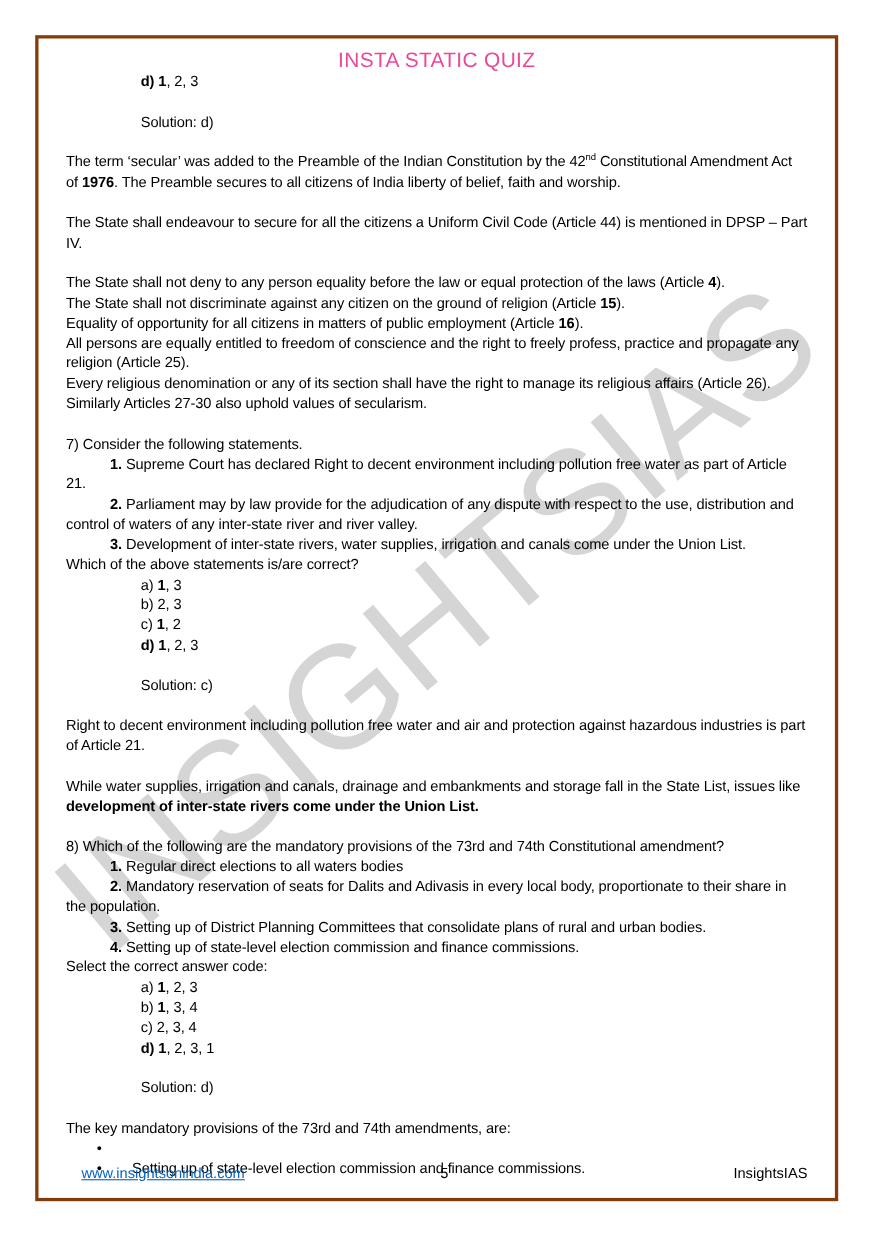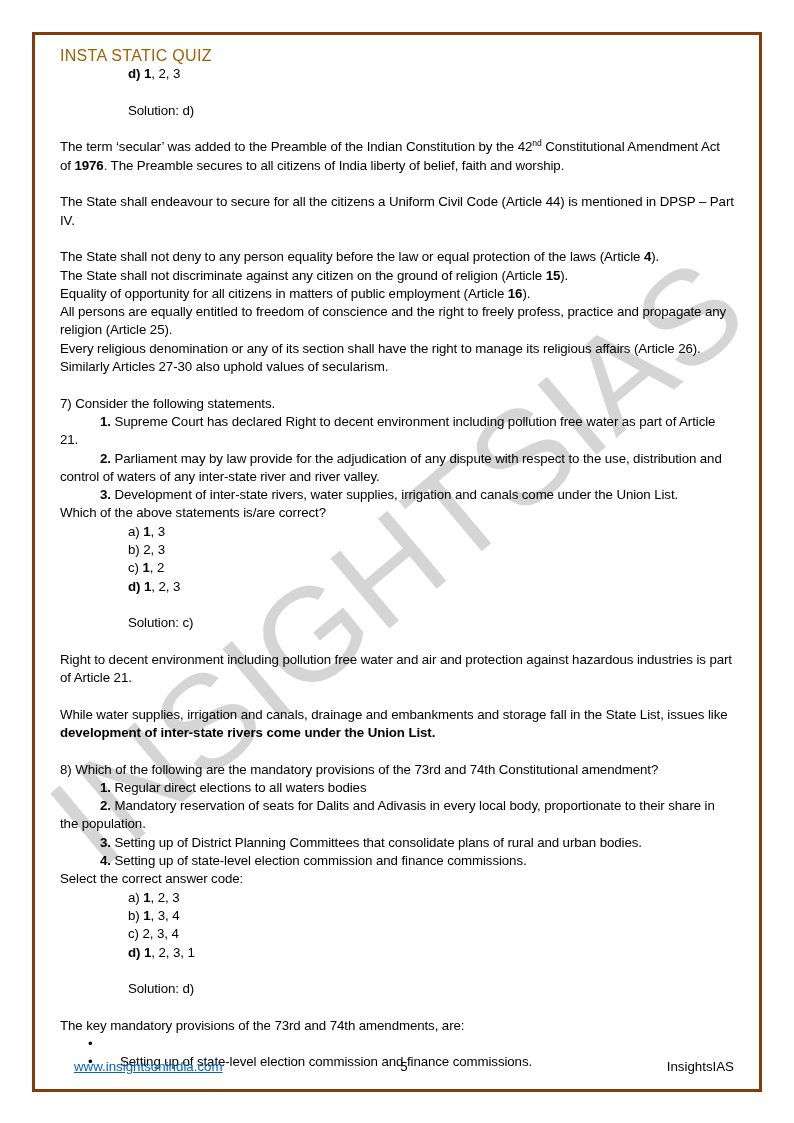--- a/index.html
+++ b/index.html
@@ -16,23 +16,23 @@
   }
   .watermark{
     position:absolute;left:50%;top:50%;
     transform:translate(-50%,-50%) rotate(-40deg);
     font-size:133px;font-weight:400;color:#d5d5d5;
     white-space:nowrap;letter-spacing:1px;
     z-index:0;user-select:none;
   }
   .header{
     position:relative;z-index:1;
-    text-align:left;
-    font-size:16px;line-height:18.3px;
-    color:#a16207;letter-spacing:.3px;
+    text-align:center;
+    font-size:19px;line-height:18.3px;
+    color:#ec4899;letter-spacing:.3px;
   }
   .docbody{
     position:relative;z-index:1;
     font-size:13.3px;line-height:18.3px;letter-spacing:-0.1px;
   }
   .blk{margin:0;min-height:18.3px;}
   .blk.blank{height:18.3px;}
   .blk.option{margin-left:68px;}
   .blk.statement{text-indent:40px;}
   .blk.bullet{display:flex;margin-left:28px;}

